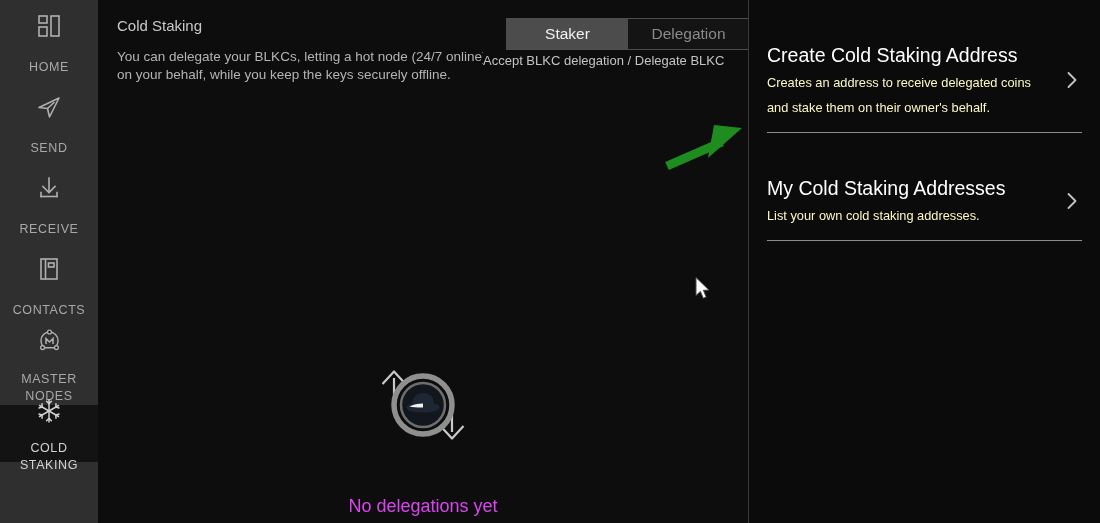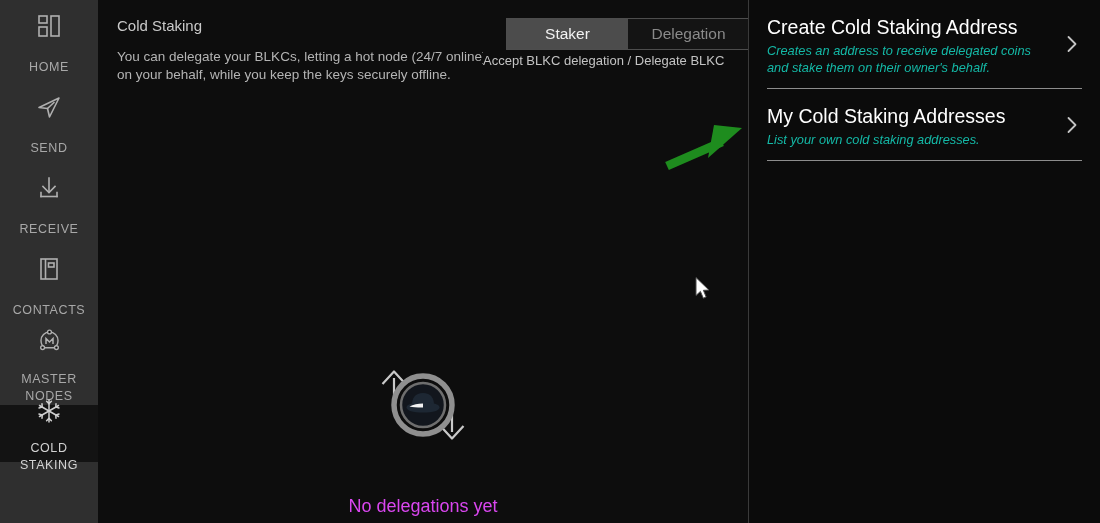--- a/index.html
+++ b/index.html
@@ -141,33 +141,33 @@
     background: #0b0b0b;
     border-left: 1px solid #3a3a3a;
     padding: 0 18px;
     position: relative;
   }
   .opt-row {
     position: relative;
     padding: 14px 34px 12px 0;
     border-bottom: 1px solid #8d8d8d;
     cursor: default;
+    margin-top: 28px;
   }
   .opt-title {
     font-size: 19.5px;
     color: #ffffff;
     line-height: 26px;
     white-space: nowrap;
   }
   .opt-desc {
     margin-top: 2px;
     font-size: 12.8px;
-    line-height: 17px;
-    color: #14b8a6;
-    font-style: italic;
+    line-height: 25px;
+    color: #fef9c3;
   }
   .opt-chevron {
     position: absolute;
     right: 2px;
     top: 50%;
     transform: translateY(-50%);
     width: 16px; height: 26px;
   }
 
   

